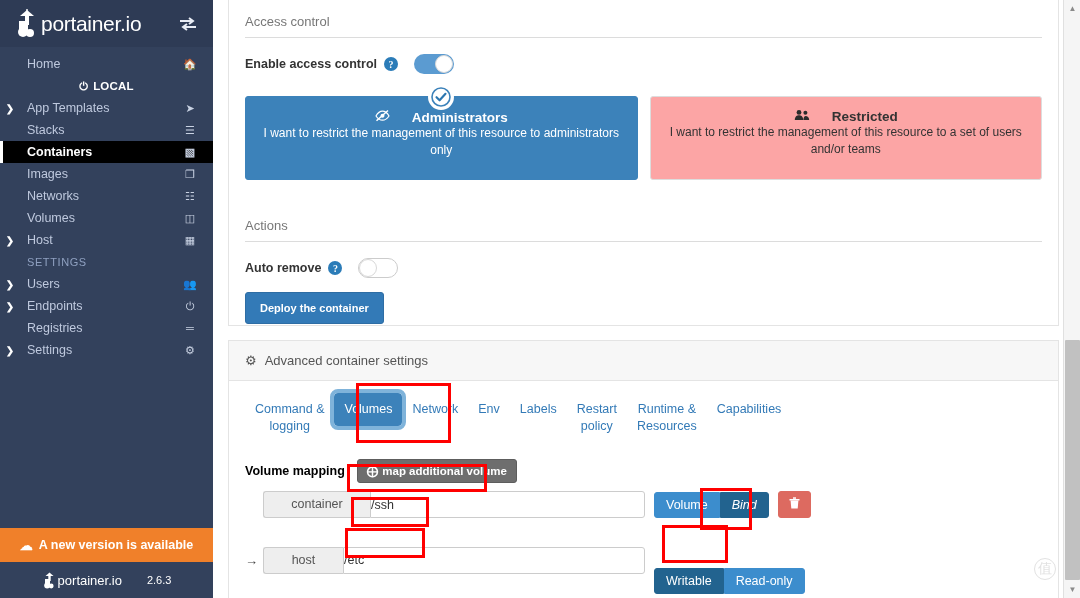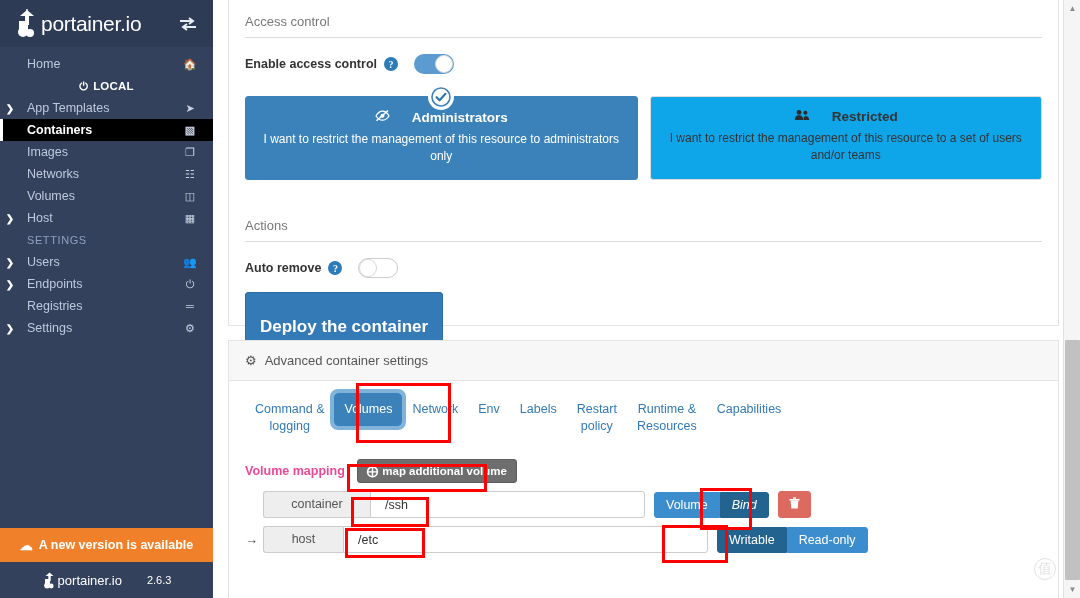--- a/index.html
+++ b/index.html
@@ -142,39 +142,39 @@
   .ac-wrap { display: flex; gap: 12px; margin-top: 22px; }
   .ac-card {
     flex: 1 1 0; border-radius: 3px; position: relative;
     padding: 12px 14px 14px 14px; text-align: center;
     min-height: 84px;
   }
   .ac-card.selected {
     background: #3c82ba; color: #ffffff; border: 1px solid #3c82ba;
   }
   .ac-card.plain {
-    background: #0ea5e9; color: #333333; border: 1px solid #dddddd;
+    background: #fca5a5; color: #333333; border: 1px solid #dddddd;
   }
   .ac-check {
     position: absolute; top: -13px; left: 50%; transform: translateX(-50%);
     width: 26px; height: 26px; border-radius: 50%;
     background: #ffffff; border: 2px solid #ffffff;
     display: flex; align-items: center; justify-content: center;
   }
   .ac-title {
-    font-size: 13.5px; font-weight: bold; margin-bottom: 6px;
+    font-size: 13.5px; font-weight: bold; 
     display: flex; align-items: center; justify-content: center; gap: 22px;
   }
   .ac-desc { font-size: 12px; line-height: 17px; }
 
   .btn-primary {
     background: #337ab7; color: #ffffff;
     border: 1px solid #2e6da4; border-radius: 3px;
-    font-size: 17px; font-weight: bold;
-    padding: 24px 14px; display: inline-block; cursor: pointer;
+    font-size: 11px; font-weight: bold;
+    padding: 9px 14px; display: inline-block; cursor: pointer;
   }
 
   
   .cardb-head {
     background: #f7f7f7; border-bottom: 1px solid #e4e4e4;
     height: 40px; display: flex; align-items: center;
     padding-left: 16px; font-size: 13px; color: #555555;
   }
   .cardb-head .gear { margin-right: 8px; font-size: 13px; color: #555; }
   .tabs { display: flex; align-items: flex-start; padding: 12px 16px 0 16px; }
@@ -182,40 +182,40 @@
     font-size: 12.5px; color: #337ab7;
     text-align: center; line-height: 17px;
     padding: 8px 10px; cursor: pointer; white-space: pre-line;
   }
   .tab.active {
     background: #3c82ba; color: #ffffff;
     border-radius: 4px; outline: 4px solid #7fb3da; outline-offset: 0;
     font-weight: normal;
   }
   .vm-row { display: flex; align-items: center; padding: 0 16px; margin-top: 16px; }
-  .vm-label { font-size: 12.5px; font-weight: bold; color: #ec4899; margin-right: 12px; }
+  .vm-label { font-size: 12.5px; font-weight: bold; color: #000000; margin-right: 12px; }
   .btn-grey {
     background: #6e6e6e; color: #ffffff; border: 1px solid #5d5d5d;
     border-radius: 3px; font-size: 11.5px; font-weight: bold;
     padding: 4px 9px; display: inline-flex; align-items: center; gap: 4px;
     cursor: pointer;
   }
   .map-row { display: flex; align-items: center; padding: 0 16px; margin-top: 8px; }
   .arrow-col { width: 18px; font-size: 13px; color: #444444; flex: 0 0 18px; }
   .igroup { display: flex; flex: 0 0 auto; }
   .iprefix {
     background: #eeeeee; border: 1px solid #cccccc; border-right: none;
     font-size: 12.5px; color: #555555;
     width: 107px; height: 27px; line-height: 25px; text-align: center;
     border-radius: 3px 0 0 3px;
   }
   .ifield {
     background: #ffffff; border: 1px solid #cccccc;
     font-size: 12.5px; color: #333333;
-    height: 27px; line-height: 25px; padding-left: 14px;
+    height: 27px; line-height: 25px; 
     border-radius: 0 3px 3px 0; outline: none;
     font-family: "Liberation Sans", sans-serif;
   }
   .btn-blue {
     background: #3c8dcd; color: #ffffff; border: 1px solid #3c8dcd;
     font-size: 12.5px; padding: 5px 11px; border-radius: 3px; cursor: pointer;
   }
   .btn-blue.active { background: #22638f; border-color: #22638f; }
   .btn-red {
     background: #dd6a60; color: #ffffff; border: 1px solid #dd6a60;
@@ -297,20 +297,25 @@
         <span>LOCAL</span>
       </div>
 
 
       <div class="sb-item">
         <span class="caret">❯</span>
         <span class="lbl">App Templates</span>
         <span class="ic">➤</span>
       </div>
 
+      <div class="sb-item">
+        <span class="caret"></span>
+        <span class="lbl">Stacks</span>
+        <span class="ic">☰</span>
+      </div>
 
       <div class="sb-item active">
         <span class="caret"></span>
         <span class="lbl">Containers</span>
         <span class="ic">▧</span>
       </div>
 
       <div class="sb-item">
         <span class="caret"></span>
         <span class="lbl">Images</span>
@@ -495,23 +500,23 @@
               <rect x="4" y="0.3" width="3" height="1.5" fill="#ffffff"></rect>
               <path d="M1.6 3.6 H9.4 L8.7 11.6 H2.3 Z" fill="#ffffff"></path>
             </svg>
           </span>
         </div>
 
         <div class="map-row">
           <span class="arrow-col">→</span>
           <span class="igroup">
             <span class="iprefix" style="width:80px;">host</span>
-            <input class="ifield" style="width: 365px;" type="text" value="/etc">
-          </span>
-          <span style="margin-left:9px; display:flex;">
+            <input class="ifield" style="width: 302px;" type="text" value="/etc">
+          </span>
+          <span style="margin-left:9px; display:flex;margin-top:42px;">
             <span class="btn-blue active" style="border-radius:3px 0 0 3px;">Writable</span>
             <span class="btn-blue" style="border-radius:0 3px 3px 0;">Read-only</span>
           </span>
         </div>
       </div>
 
       <div class="hl" style="left:128px; top:383px; width:95px; height:60px;"></div>
       <div class="hl" style="left:119px; top:464px; width:140px; height:28px;"></div>
       <div class="hl" style="left:123px; top:497px; width:78px; height:30px;"></div>
       <div class="hl" style="left:117px; top:528px; width:80px; height:30px;"></div>

